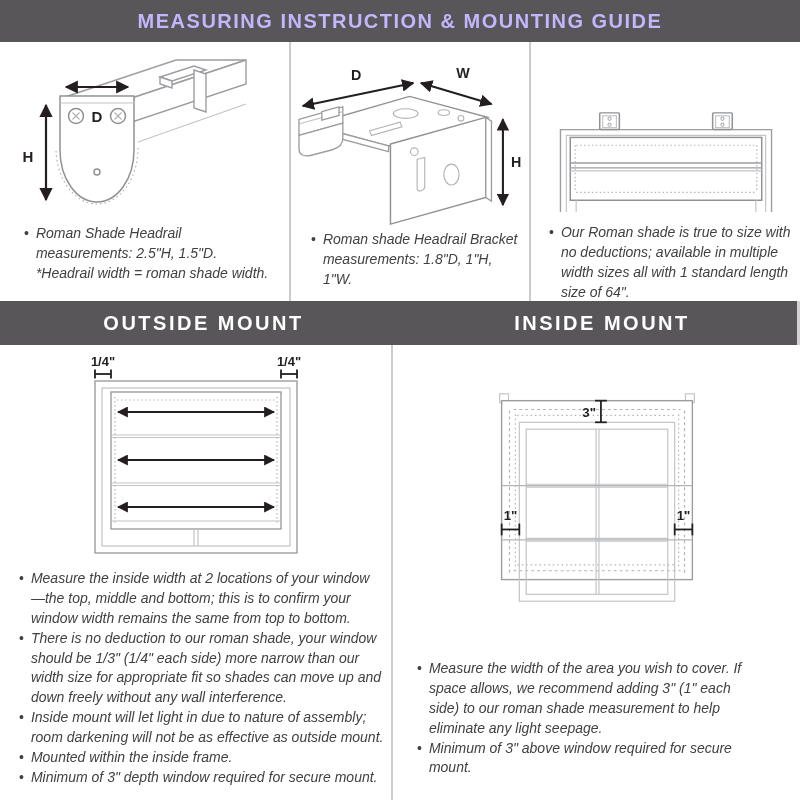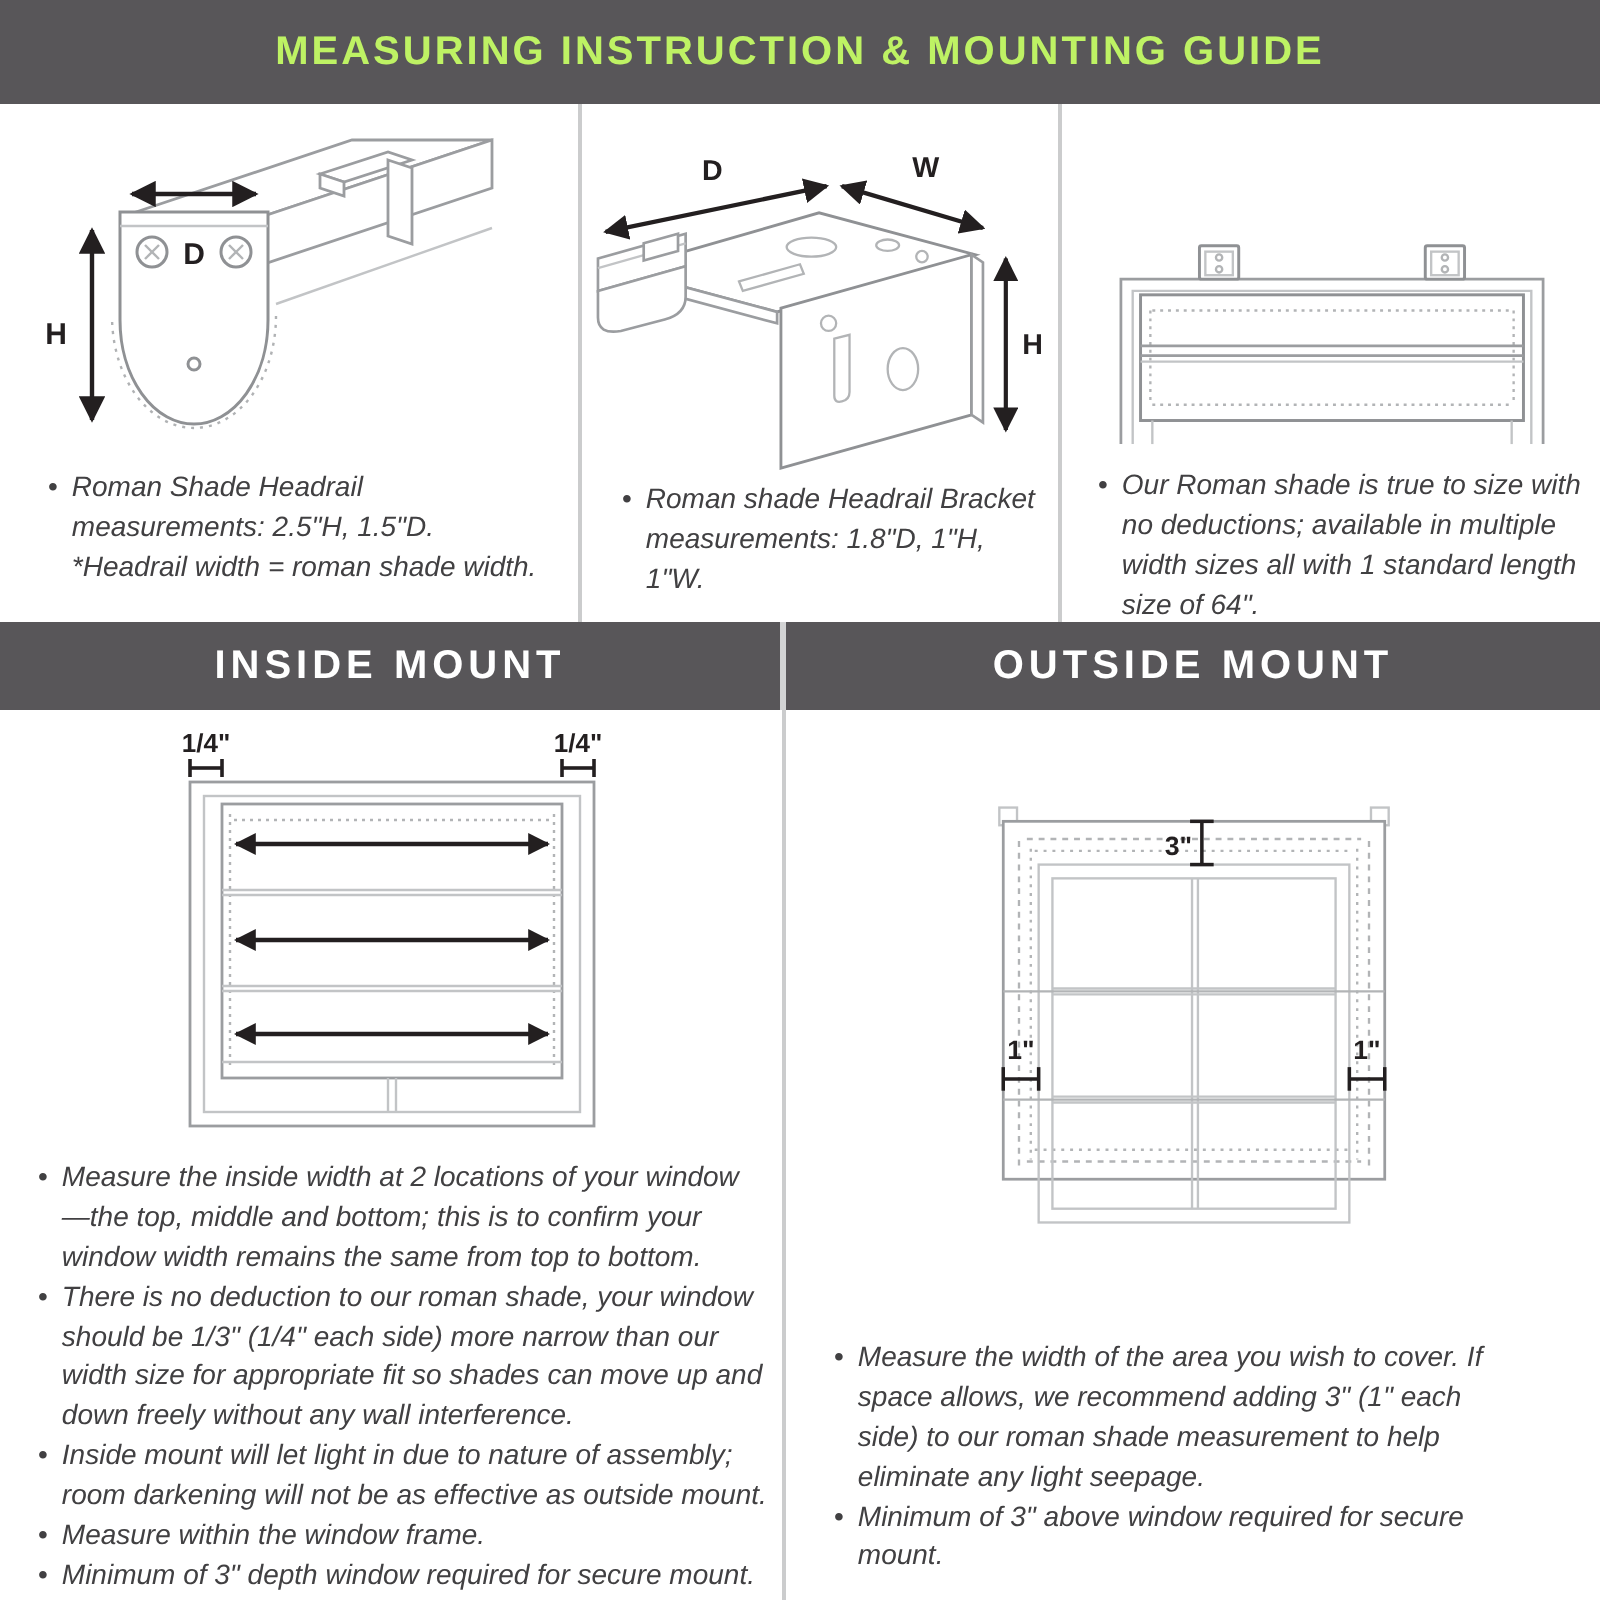--- a/index.html
+++ b/index.html
@@ -1,21 +1,21 @@
 <!DOCTYPE html>
 <html><head>
 <meta charset="utf-8">
 <style>
   * { margin:0; padding:0; box-sizing:border-box; }
   html,body { background:#ffffff; }
   body { font-family:"Liberation Sans", sans-serif; color:#414042; }
   .page { width:800px; height:800px; background:#fff; overflow:hidden; display:flex; flex-direction:column; }
 
   .title-bar {
-    height:52px; background:#585659; color:#bef264;
+    height:42px; background:#585659; color:#c4b5fd;
     display:flex; align-items:center; justify-content:center;
     font-size:20px; font-weight:bold; letter-spacing:1.5px;
     flex:0 0 auto;
   }
 
   .top-row { height:259px; display:flex; flex:0 0 auto; }
   .top-col { height:100%; }
   .col-headrail { width:291px; border-right:2px solid #cbcccd; }
   .col-bracket  { width:240px; border-right:2px solid #cbcccd; }
   .col-note     { flex:1; }
@@ -186,22 +186,22 @@
           <span class="dot">•</span>
           <span class="li-text">
             <div>Our Roman shade is true to size with no deductions; available in multiple width sizes all with 1 standard length size of 64".</div>
           </span>
         </div>
       </div>
     </div>
   </div>
 
   <div class="mount-row">
+    <div class="mount-cell mount-right">OUTSIDE MOUNT</div>
     <div class="mount-cell mount-left">INSIDE MOUNT</div>
-    <div class="mount-cell mount-right">OUTSIDE MOUNT</div>
   </div>
 
   <div class="bottom-row">
 
     <div class="bottom-left">
       <svg class="svg-inside" width="250" height="206" viewBox="0 0 250 206">
         <defs>
           <marker id="m4" viewBox="0 0 10 10" refX="9" refY="5" markerWidth="5" markerHeight="5" orient="auto-start-reverse">
             <path d="M0,0 L10,5 L0,10 Z" fill="#231f20"></path>
           </marker>
@@ -247,21 +247,21 @@
         <div class="li">
           <span class="dot">•</span>
           <span class="li-text">There is no deduction to our roman shade, your window should be 1/3" (1/4" each side) more narrow than our width size for appropriate fit so shades can move up and down freely without any wall interference.</span>
         </div>
         <div class="li">
           <span class="dot">•</span>
           <span class="li-text">Inside mount will let light in due to nature of assembly; room darkening will not be as effective as outside mount.</span>
         </div>
         <div class="li">
           <span class="dot">•</span>
-          <span class="li-text">Measure within the window frame.</span>
+          <span class="li-text">Mounted within the inside frame.</span>
         </div>
         <div class="li">
           <span class="dot">•</span>
           <span class="li-text">Minimum of 3" depth window required for secure mount.</span>
         </div>
       </div>
     </div>
 
     <div class="bottom-right">
       <svg class="svg-outside" width="246" height="234" viewBox="0 0 250 238">

